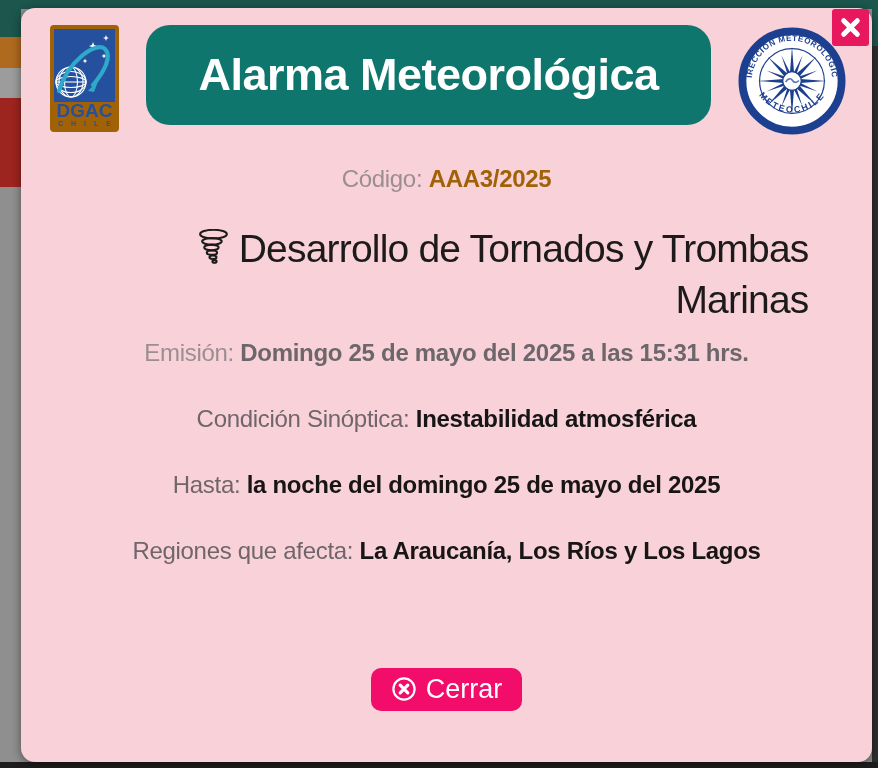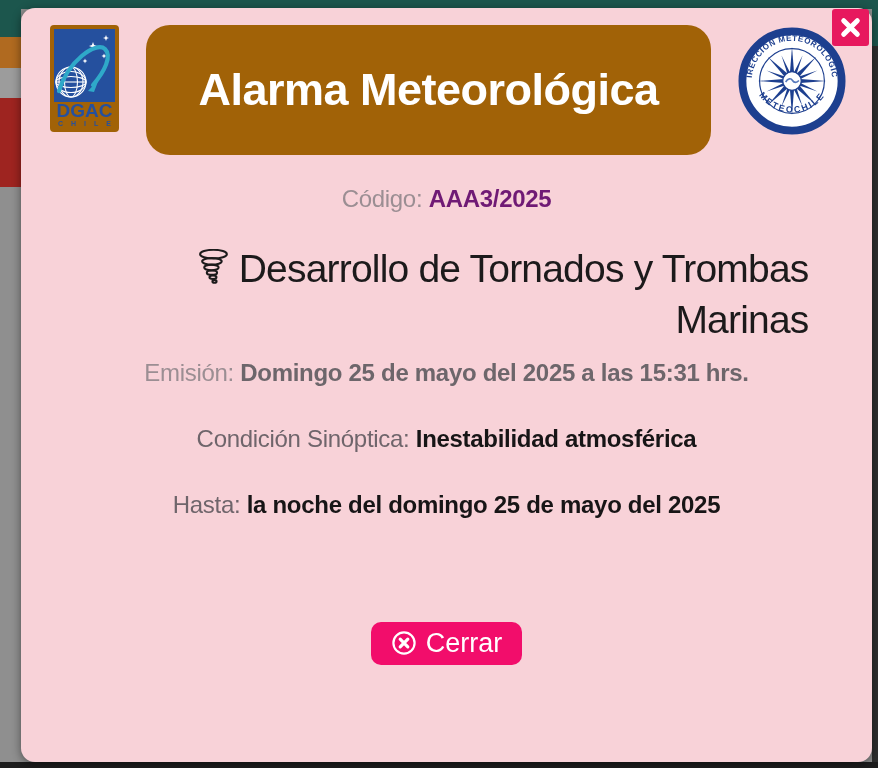--- a/index.html
+++ b/index.html
@@ -31,31 +31,31 @@
     background:#e7185e;border:none;border-radius:3px;cursor:pointer;
     display:flex;align-items:center;justify-content:center;padding:0;
   }
   
   .hdr{display:flex;align-items:flex-start;padding:17px 26px 0 29px;}
   .dgac-card{
     width:69px;height:107px;background:#a16207;border-radius:4px;
     box-sizing:border-box;padding:4px;flex:none;
   }
   .banner{
-    flex:1;height:130px;margin:0 27px;background:#a16207;border-radius:24px;
+    flex:1;height:100px;margin:0 27px;background:#0f766e;border-radius:24px;
     display:flex;align-items:center;justify-content:center;
     color:#fff;font-size:45px;font-weight:bold;letter-spacing:-0.5px;
   }
   .meteo-card{width:108px;height:108px;flex:none;margin-top:2px;}
 
   
   .content{text-align:center;}
   .codigo{margin:30px 0 0;font-size:24px;letter-spacing:-0.3px;}
   .codigo .lbl{color:#9b8e93;}
-  .codigo .val{color:#701a75;font-weight:bold;}
+  .codigo .val{color:#a16207;font-weight:bold;}
   .title{
     margin:30px auto 0;width:724px;font-size:39px;font-weight:normal;
     color:#1c1a1b;line-height:1.32;letter-spacing:-0.8px;text-align:right;
   }
   .title .tornado{vertical-align:-4px;margin-right:8px;}
   .field{font-size:24px;margin:0 0 41px;letter-spacing:-0.3px;line-height:25px;}
   .field.first{margin-top:14px;}
   .field.muted .lbl{color:#9b8e93;}
   .field.muted .val{color:#6d666b;font-weight:bold;margin-top:32px;}
   .field.strong .lbl{color:#6f656b;}
@@ -186,20 +186,24 @@
       <span class="lbl">Condición Sinóptica:</span>
       <span class="val">Inestabilidad atmosférica</span>
     </p>
 
 
     <p class="field strong">
       <span class="lbl">Hasta:</span>
       <span class="val">la noche del domingo 25 de mayo del 2025</span>
     </p>
 
+    <p class="field strong">
+      <span class="lbl">Regiones que afecta:</span>
+      <span class="val">La Araucanía, Los Ríos y Los Lagos</span>
+    </p>
 
     <button class="cerrar-btn">
       <svg width="26" height="26" viewBox="0 0 26 26">
         <circle cx="13" cy="13" r="10.6" stroke="#ffffff" stroke-width="2.2" fill="none"></circle>
         <path d="M9.2,9.2 L16.8,16.8 M16.8,9.2 L9.2,16.8" stroke="#ffffff" stroke-width="3.2" stroke-linecap="round" fill="none"></path>
       </svg>
       <span>Cerrar</span>
     </button>
 
   </div>

